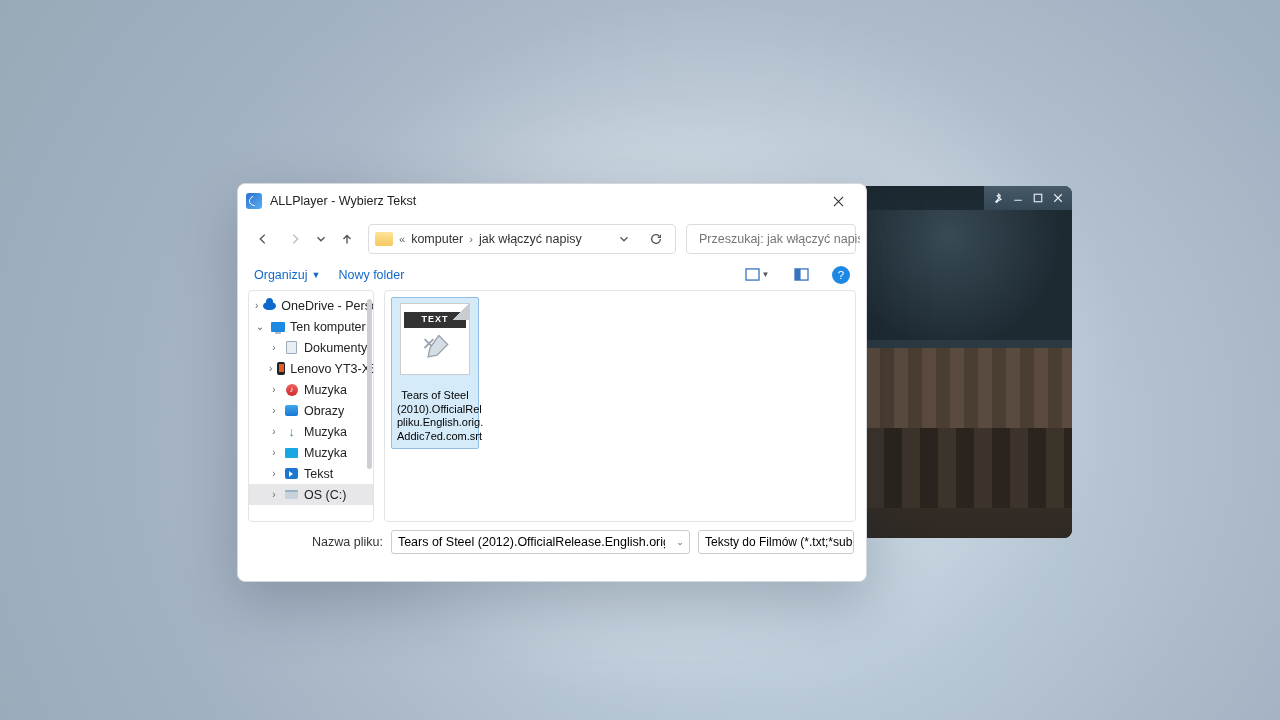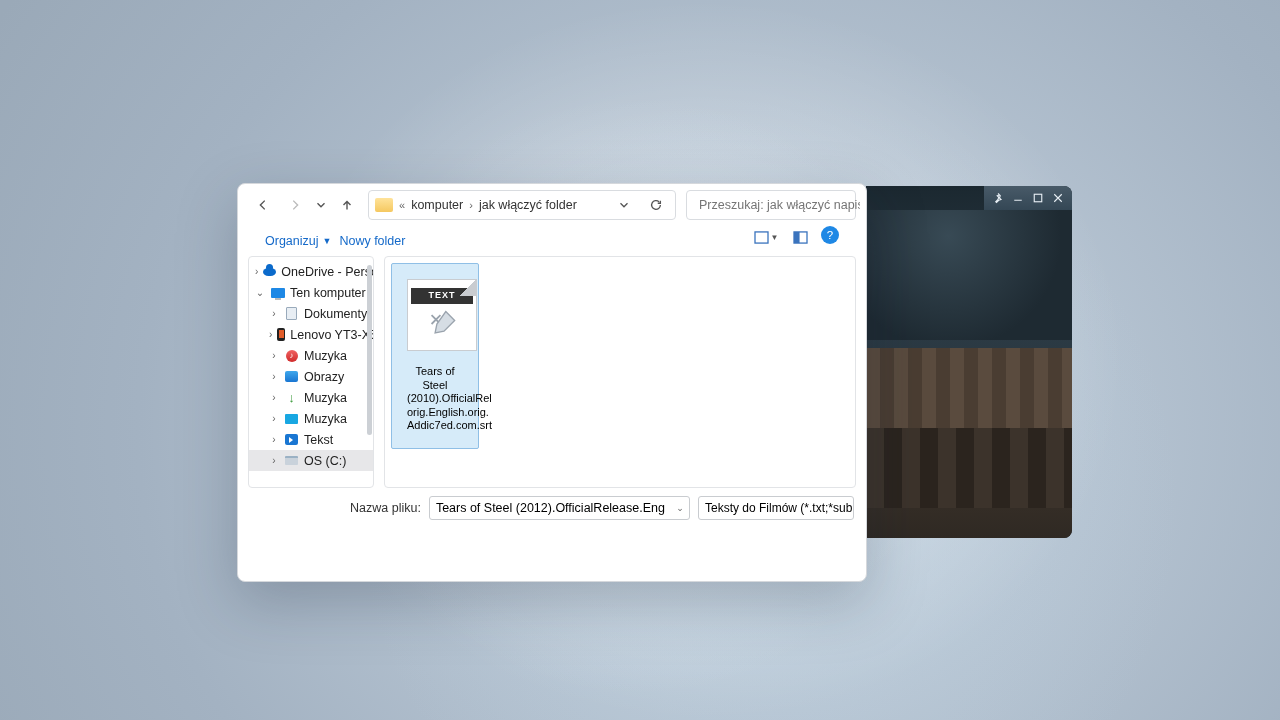--- a/index.html
+++ b/index.html
@@ -53,21 +53,21 @@
 .bc-sep{font-size:11px;color:#666}
 .bc-seg{cursor:pointer}
 .bc-spacer{flex:1}
 .bc-chev,.bc-refresh{width:26px;height:26px;display:flex;align-items:center;justify-content:center;color:#555;cursor:pointer}
 .bc-refresh svg,.bc-chev svg{width:14px;height:14px;stroke:#555;stroke-width:1.5;fill:none}
 
 .search-box{width:170px;height:30px;border:1px solid #d9dce0;border-radius:4px;display:flex;align-items:center;padding:0 6px;gap:6px;margin-left:8px;color:#8c959e;font-size:12.5px}
 .search-box svg{width:13px;height:13px;stroke:#8c959e;stroke-width:1.6;fill:none}
 .search-box input{border:0;outline:0;flex:1;font-size:12.5px;color:#333;background:transparent}
 
-.dlg-toolbar{height:30px;display:flex;padding:0 27px;gap:8px;font-size:12.5px;border-bottom:1px solid transparent}
+.dlg-toolbar{height:30px;display:flex;align-items:center;padding:0 16px;gap:18px;font-size:12.5px;border-bottom:1px solid transparent}
 .tool{color:#1469c9;cursor:pointer;display:flex;align-items:center;gap:4px}
 .tool .chev{font-size:9px}
 .tool-spacer{flex:1}
 .icon-btn{width:26px;height:22px;display:flex;align-items:center;justify-content:center;cursor:pointer;color:#3a73bd;gap:2px}
 .icon-btn .chev{font-size:8px;color:#555}
 .help{width:18px;height:18px;border-radius:50%;background:#1e88e5;color:#fff;font-size:11.5px;display:flex;align-items:center;justify-content:center;cursor:pointer}
 
 .dlg-body{display:flex;height:232px;padding:0 10px}
 .tree{width:126px;border:1px solid #e2e4e7;border-radius:4px;padding:4px 0;font-size:12.5px;color:#222;overflow:hidden;position:relative}
 .tree-scroll{overflow:hidden}
@@ -85,21 +85,21 @@
 .i-phone::after{content:"";position:absolute;inset:1.5px 1.5px 3px;background:#e25d2a}
 .i-music{width:12px;height:12px;border-radius:50%;background:linear-gradient(#f06262,#d02b2b);color:#fff;font-size:8px;text-align:center;line-height:12px}
 .i-images{width:13px;height:11px;background:linear-gradient(#3fa7ec,#1976d2);border-radius:2px}
 .i-dl{color:#3a9a3a;font-size:13px;font-weight:bold}
 .i-desktop{width:13px;height:10px;background:#18a7e2;border-radius:1px}
 .i-video{width:13px;height:11px;background:#1976d2;border-radius:2px;position:relative}
 .i-video::after{content:"";position:absolute;left:4px;top:2.5px;border-left:4px solid #fff;border-top:3px solid transparent;border-bottom:3px solid transparent}
 .i-drive{width:13px;height:9px;background:#c9d2db;border-radius:1px;border-top:2px solid #9ab1c4}
 
 .file-area{flex:1;border:1px solid #e2e4e7;border-radius:4px;margin-left:10px;padding:6px;display:flex;align-items:flex-start}
-.file-tile{width:88px;padding:15px;border:1px solid #8fbfe6;background:#d6ebf9;border-radius:2px;text-align:center;font-size:11px;line-height:13.5px;cursor:pointer}
+.file-tile{width:88px;padding:5px;border:1px solid #8fbfe6;background:#d6ebf9;border-radius:2px;text-align:center;font-size:11px;line-height:13.5px;cursor:pointer}
 .file-tile .thumb{width:70px;height:72px;margin:0 auto 4px;background:#fff;border:1px solid #c9ccd0;position:relative}
 .file-tile .thumb::after{content:"";position:absolute;top:0;right:0;width:16px;height:16px;background:linear-gradient(135deg,transparent 50%,#c9ccd0 50%)}
 .file-tile .text-badge{position:absolute;top:8px;left:3px;right:3px;height:16px;background:#333;color:#fff;font-size:9px;font-weight:bold;letter-spacing:1px;display:flex;align-items:center;justify-content:center}
 .file-tile .pen{position:absolute;bottom:10px;left:18px;width:36px;height:32px;color:#9aa3ad}
 .file-tile .line0{margin-top:14px}
 
 .dlg-footer{padding:8px 12px 10px;display:flex;flex-direction:column;gap:8px}
 .row{display:flex;align-items:center;gap:8px}
 .lbl{font-size:12.5px;color:#333}
 .filename-box{flex:1;height:24px;border:1px solid #c9ccd0;border-radius:3px;display:flex;align-items:center}
@@ -139,20 +139,30 @@
    <div class="tb-btn">
         <svg viewBox="0 0 16 16">
           <path d="M3 3l10 10M13 3L3 13"></path>
         </svg>
       </div>
  </div>
 </div>
 
 <div class="dialog">
 
+ <div class="dlg-titlebar">
+   <span class="app-icon"></span>
+   <span>ALLPlayer - Wybierz Tekst</span>
+   <span class="spacer"></span>
+   <div class="dlg-close">
+     <svg viewBox="0 0 12 12">
+          <path d="M1 1l10 10M11 1L1 11"></path>
+        </svg>
+   </div>
+ </div>
 
  <div class="dlg-nav">
    <div class="nav-btn">
         <svg viewBox="0 0 16 16">
           <path d="M10 3L5 8l5 5"></path>
         </svg>
       </div>
    <div class="nav-btn disabled">
         <svg viewBox="0 0 16 16">
           <path d="M6 3l5 5-5 5"></path>
@@ -167,21 +177,21 @@
         <svg viewBox="0 0 16 16">
           <path d="M8 13V4M4 8l4-4 4 4"></path>
         </svg>
       </div>
 
    <div class="breadcrumb">
      <span class="folder-icon"></span>
      <span class="bc-sep">«</span>
      <span class="bc-seg">komputer</span>
      <span class="bc-sep">›</span>
-     <span class="bc-seg">jak włączyć folder</span>
+     <span class="bc-seg">jak włączyć napisy</span>
      <span class="bc-spacer"></span>
      <div class="bc-chev">
           <svg viewBox="0 0 16 16">
             <path d="M4 6l4 4 4-4"></path>
           </svg>
         </div>
      <div class="bc-refresh">
           <svg viewBox="0 0 16 16">
             <path d="M13 8a5 5 0 1 1-1.6-3.7M13 3v3h-3"></path>
           </svg>
@@ -302,29 +312,29 @@
      <div class="file-tile">
        <div class="thumb">
          <div class="text-badge">TEXT</div>
          <svg class="pen" viewBox="0 0 40 36">
            <path d="M6 8l10 10M6 18l10-10" stroke="#9aa3ad" stroke-width="2" fill="none"></path>
            <path d="M22 4l10 10-12 12-10 2 2-10z" fill="#d6dde4" stroke="#9aa3ad" stroke-width="1.5"></path>
          </svg>
        </div>
        <div class="line0">Tears of Steel</div>
        <div>(2010).OfficialRel</div>
-       <div>orig.English.orig.</div>
+       <div>pliku.English.orig.</div>
        <div>Addic7ed.com.srt</div>
      </div>
    </div>
  </div>
 
  <div class="dlg-footer">
    <div class="row">
-     <span class="lbl" style="margin-left:100px">Nazwa pliku:</span>
+     <span class="lbl" style="margin-left:62px">Nazwa pliku:</span>
      <div class="filename-box">
        <input value="Tears of Steel (2012).OfficialRelease.English.orig.Addic7ed.com.srt" style="">
        <div class="drop">⌄</div>
      </div>
      <div class="filter-box">
        <span>Teksty do Filmów (*.txt;*sub;*.srt</span>
 
      </div>
    </div>
  </div>

